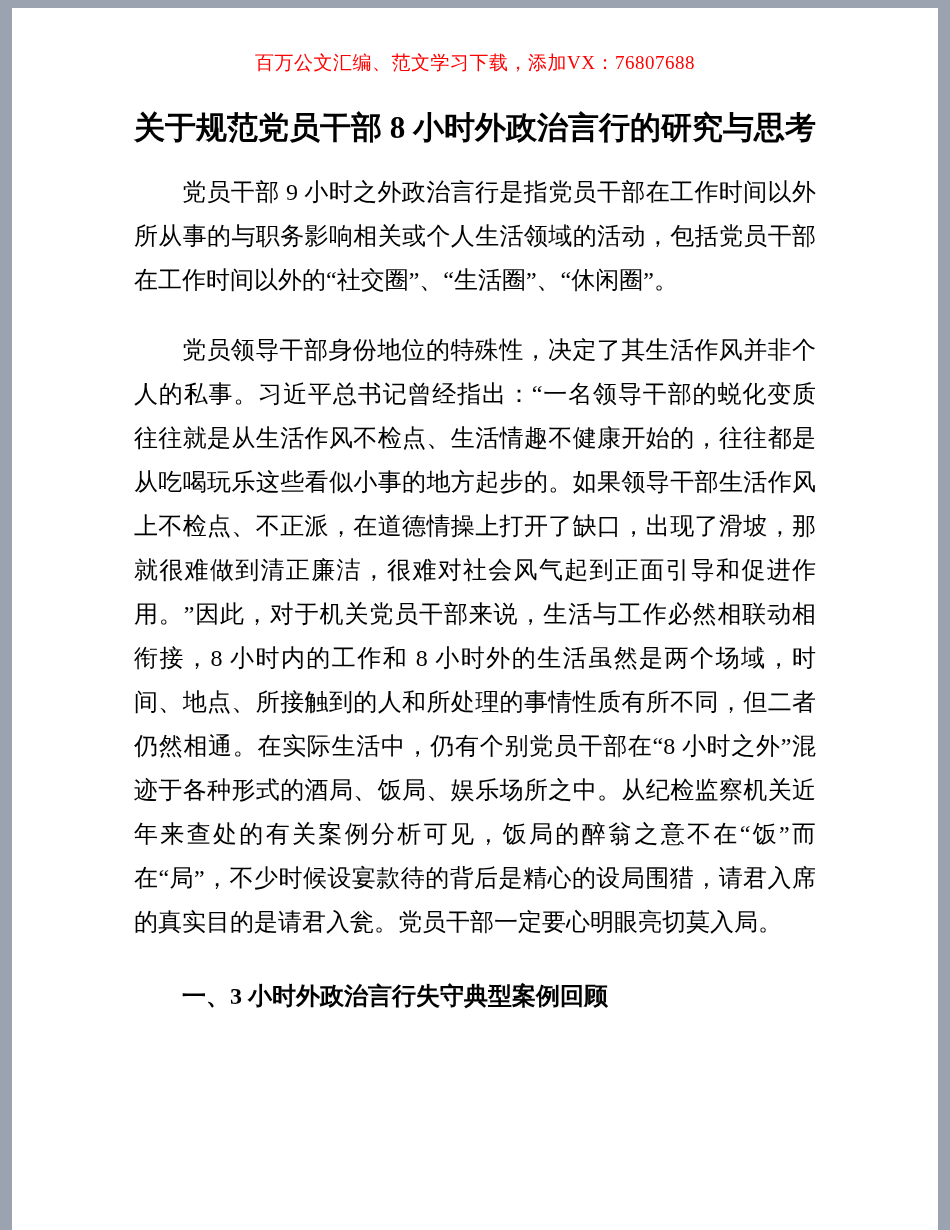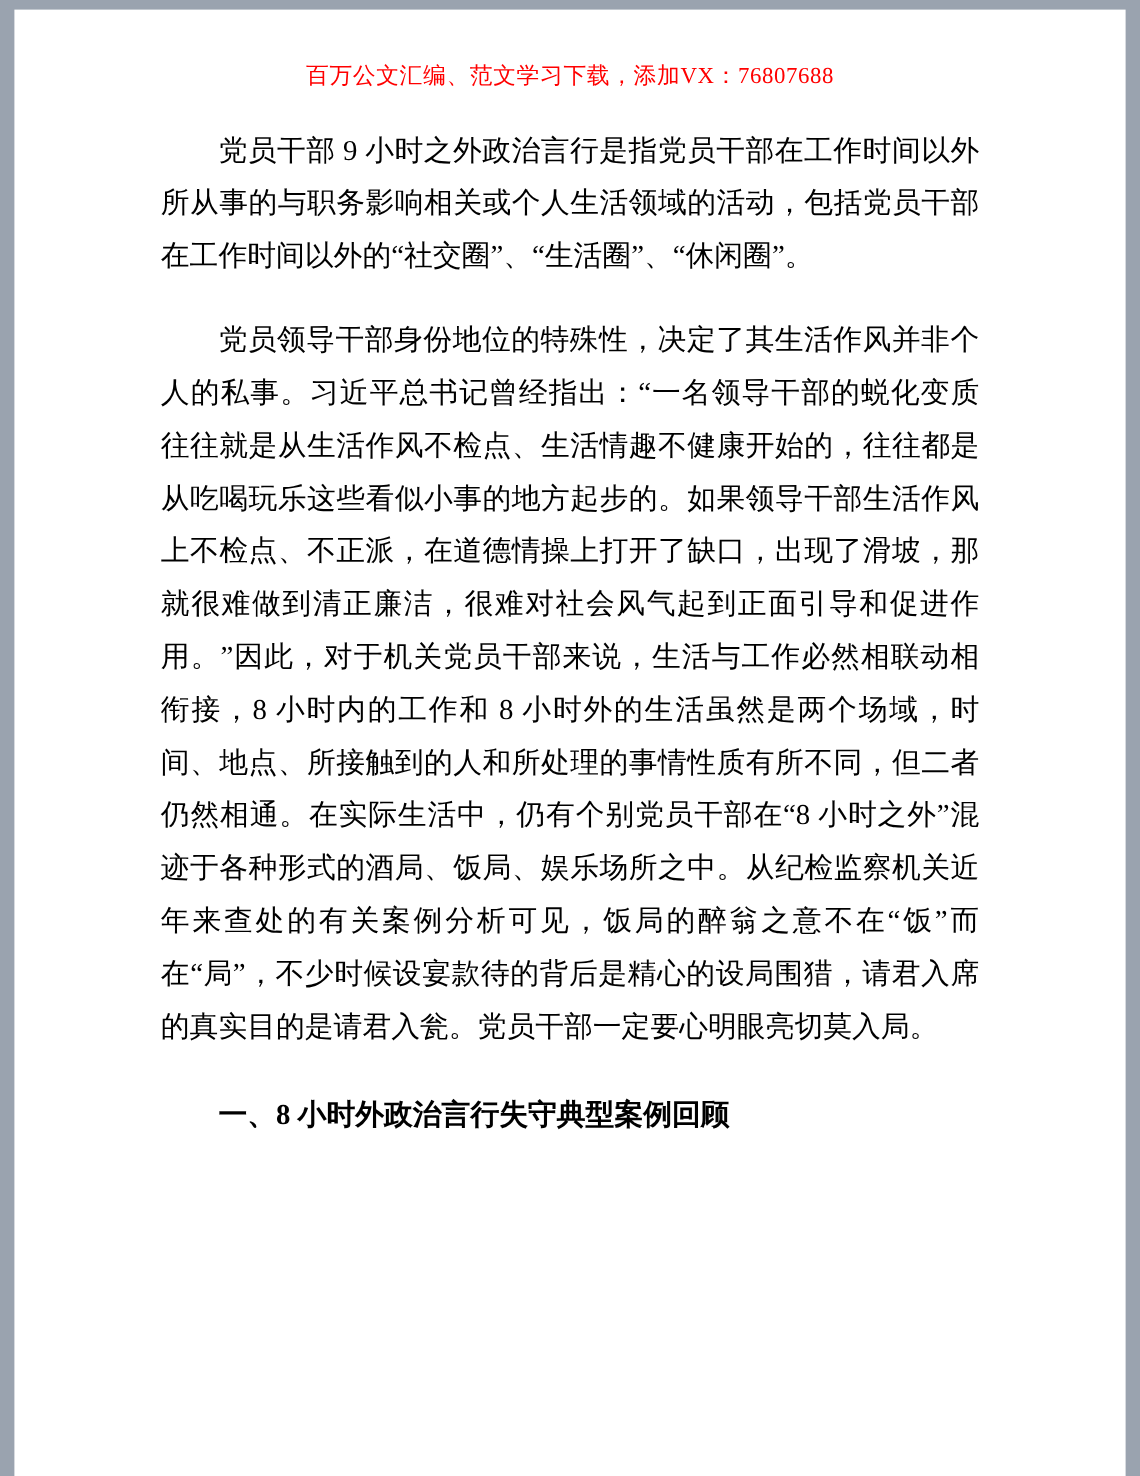--- a/index.html
+++ b/index.html
@@ -66,21 +66,22 @@
   }
 </style>
 </head>
 <body>
 
 <div class="viewport">
   <div class="paper">
 
     <div class="notice">百万公文汇编、范文学习下载，添加VX：76807688</div>
 
+    <h1 class="title">关于规范党员干部 8 小时外政治言行的研究与思考</h1>
 
     <p class="body-para">党员干部 9 小时之外政治言行是指党员干部在工作时间以外所从事的与职务影响相关或个人生活领域的活动，包括党员干部在工作时间以外的“社交圈”、“生活圈”、“休闲圈”。</p>
 
     <p class="body-para second">党员领导干部身份地位的特殊性，决定了其生活作风并非个人的私事。习近平总书记曾经指出：“一名领导干部的蜕化变质往往就是从生活作风不检点、生活情趣不健康开始的，往往都是从吃喝玩乐这些看似小事的地方起步的。如果领导干部生活作风上不检点、不正派，在道德情操上打开了缺口，出现了滑坡，那就很难做到清正廉洁，很难对社会风气起到正面引导和促进作用。”因此，对于机关党员干部来说，生活与工作必然相联动相衔接，8 小时内的工作和 8 小时外的生活虽然是两个场域，时间、地点、所接触到的人和所处理的事情性质有所不同，但二者仍然相通。在实际生活中，仍有个别党员干部在“8 小时之外”混迹于各种形式的酒局、饭局、娱乐场所之中。从纪检监察机关近年来查处的有关案例分析可见，饭局的醉翁之意不在“饭”而在“局”，不少时候设宴款待的背后是精心的设局围猎，请君入席的真实目的是请君入瓮。党员干部一定要心明眼亮切莫入局。</p>
 
-    <p class="section-heading">一、8 小时外政治言行失守典型案例回顾</p>
+    <p class="section-heading">一、3 小时外政治言行失守典型案例回顾</p>
 
   </div>
 </div>
 
 </body></html>

